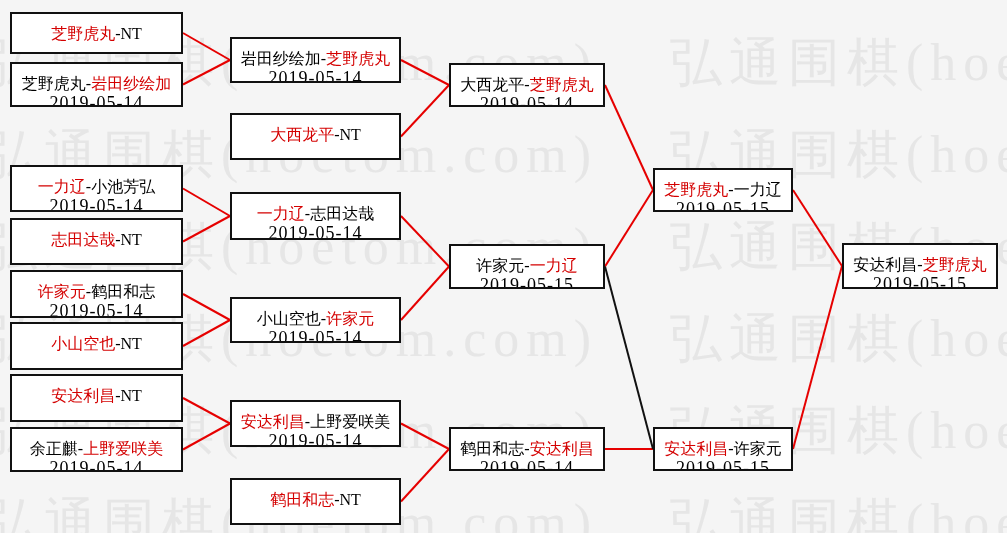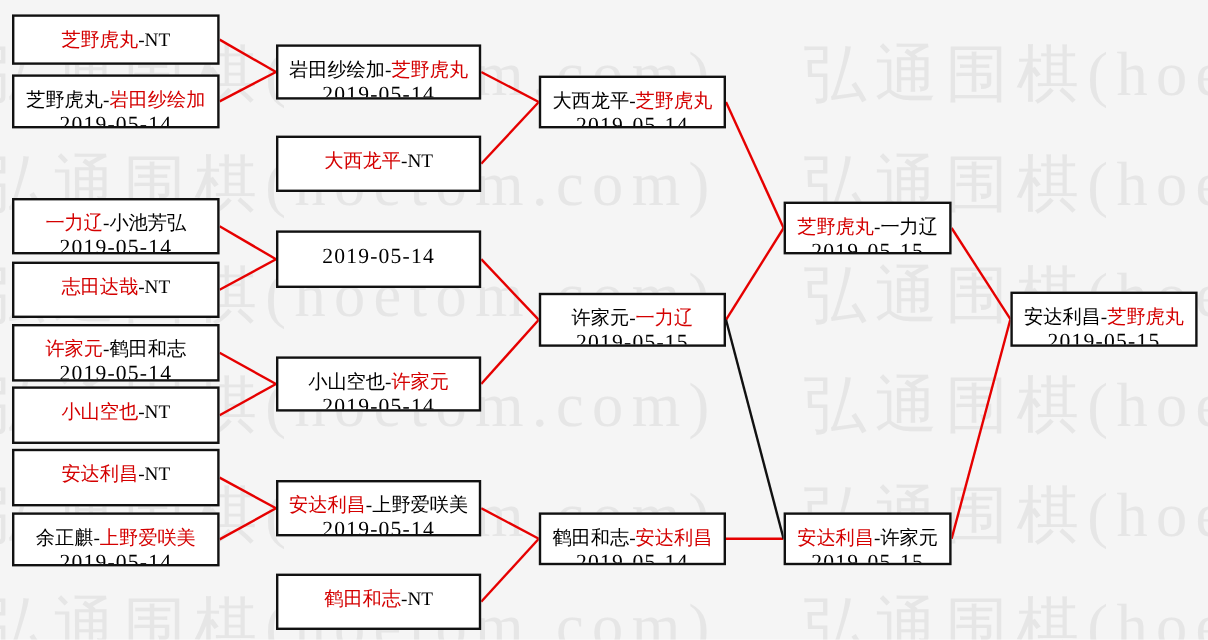--- a/index.html
+++ b/index.html
@@ -118,20 +118,21 @@
       <div class="match-date">2019-05-14</div>
     </div>
     <div class="match-box" style="left: 230px; top: 37px; width: 171px; height: 46px; border-color: rgb(17, 17, 17); background: rgb(255, 255, 255);">
       <div class="players"><span>岩田纱绘加</span><span>-</span><span class="win" style="color: rgb(212, 0, 0);">芝野虎丸</span></div>
       <div class="match-date">2019-05-14</div>
     </div>
     <div class="match-box" style="left: 230px; top: 113px; width: 171px; height: 47px; border-color: rgb(17, 17, 17); background: rgb(255, 255, 255);">
       <div class="players"><span class="win" style="color: rgb(212, 0, 0);">大西龙平</span><span>-</span><span>NT</span></div>
     </div>
     <div class="match-box" style="left: 230px; top: 192px; width: 171px; height: 48px; border-color: rgb(17, 17, 17); background: rgb(255, 255, 255);">
+      <div class="players"><span class="win" style="color: rgb(212, 0, 0);">一力辽</span><span>-</span><span>志田达哉</span></div>
       <div class="match-date">2019-05-14</div>
     </div>
     <div class="match-box" style="left: 230px; top: 297px; width: 171px; height: 46px; border-color: rgb(17, 17, 17); background: rgb(255, 255, 255);">
       <div class="players"><span>小山空也</span><span>-</span><span class="win" style="color: rgb(212, 0, 0);">许家元</span></div>
       <div class="match-date">2019-05-14</div>
     </div>
     <div class="match-box" style="left: 230px; top: 400px; width: 171px; height: 47px; border-color: rgb(17, 17, 17); background: rgb(255, 255, 255);">
       <div class="players"><span class="win" style="color: rgb(212, 0, 0);">安达利昌</span><span>-</span><span>上野爱咲美</span></div>
       <div class="match-date">2019-05-14</div>
     </div>

